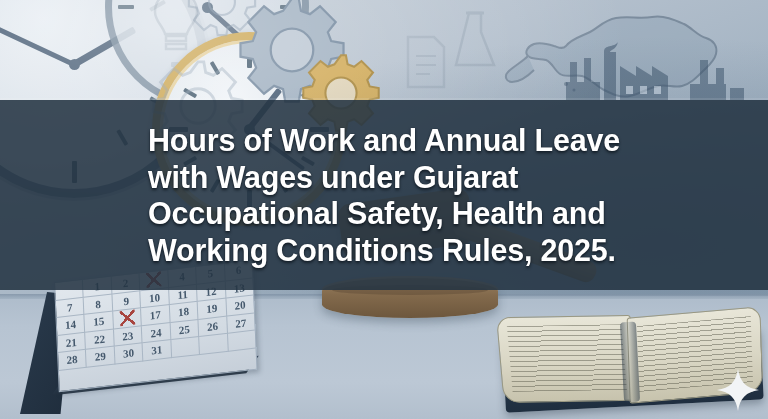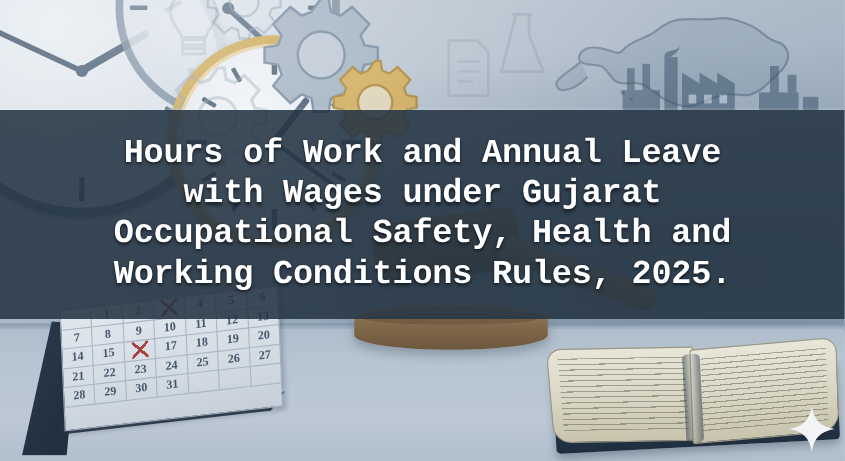--- a/index.html
+++ b/index.html
@@ -158,22 +158,22 @@
 
   
   .banner{
     position:absolute;left:0;top:100px;width:768px;height:190px;
     background:rgba(36,52,67,.88);
     display:flex;align-items:center;justify-content:center;
   }
   .banner-top{position:absolute;left:0;top:-2px;width:768px;height:2px;background:rgba(255,255,255,.10);}
   .title{
     margin:0;padding:0 22px;
-    text-align:center;color:#ffffff;
-    font-family:Liberation Mono, monospace;
+    text-align:left;color:#ffffff;
+    font-family:Liberation Sans, sans-serif;
     font-weight:700;
     font-size:30.5px;
     line-height:36.5px;
     letter-spacing:-0.2px;
     text-shadow:0 2px 3px rgba(10,18,26,.75), 0 0 1px rgba(10,18,26,.8);
     white-space:pre-line;
   }
 </style>
 </head>
 <body>

